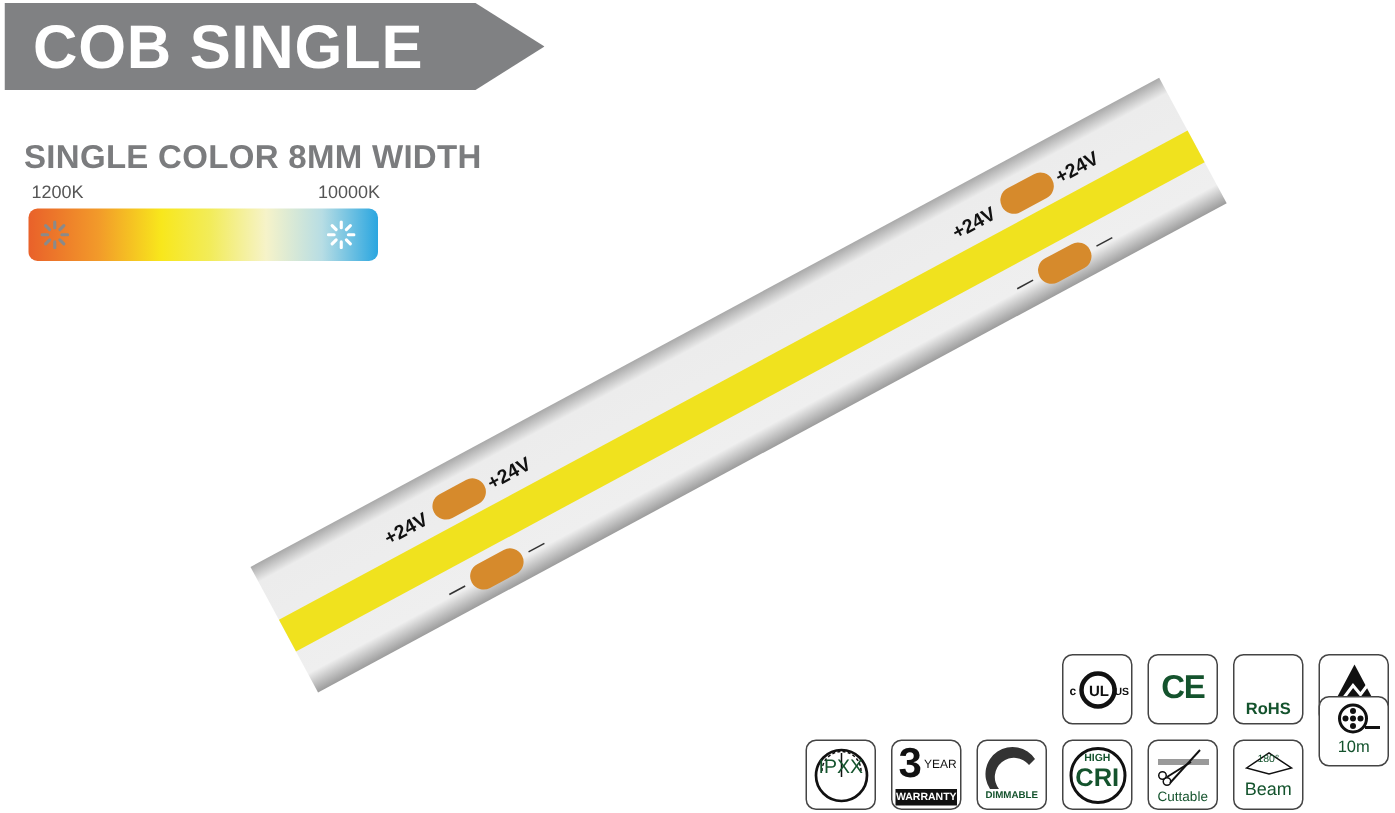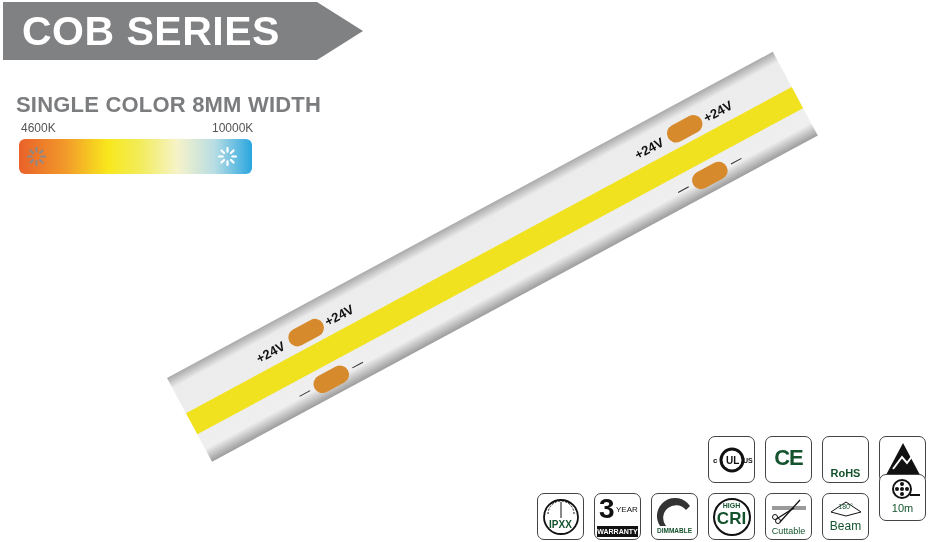--- a/index.html
+++ b/index.html
@@ -17,25 +17,25 @@
   .badge svg{position:absolute;left:0;top:0;}
   .blabel{position:absolute;left:0;width:100%;text-align:center;color:#14532d;}
 </style>
 </head>
 <body>
 
 <div class="banner">
   <svg width="360" height="58">
     <polygon points="0,0 314,0 360,29 314,58 0,58" fill="#808183"></polygon>
   </svg>
-  <div class="banner-text">COB SERIES</div>
+  <div class="banner-text">COB SINGLE</div>
 </div>
 <div class="subtitle">SINGLE COLOR 8MM WIDTH</div>
 
-<div class="cct-lo">4600K</div>
+<div class="cct-lo">1200K</div>
 <div class="cct-hi">10000K</div>
 <div class="cct-bar">
   <svg class="sun" style="left:8px" viewBox="0 0 20 20">
     <g stroke="#8a8a8a" stroke-width="2.2" stroke-linecap="round">
       <line x1="10" y1="1" x2="10" y2="5"></line>
         <line x1="10" y1="15" x2="10" y2="19"></line>
       <line x1="1" y1="10" x2="5" y2="10"></line>
         <line x1="15" y1="10" x2="19" y2="10"></line>
       <line x1="3.6" y1="3.6" x2="6.4" y2="6.4"></line>
         <line x1="13.6" y1="13.6" x2="16.4" y2="16.4"></line>
@@ -115,21 +115,21 @@
     <path d="M13 32 L22 20 L27 26 L33 18" stroke="#fff" stroke-width="2" fill="none"></path>
   </svg>
 </div>
 
 <div class="badge" style="left:537px;top:493px">
   <svg width="47" height="47">
     <circle cx="23" cy="23" r="17" fill="none" stroke="#111" stroke-width="1.8"></circle>
     <path d="M10 20 A13 13 0 0 1 36 20" fill="none" stroke="#111" stroke-width="1" stroke-dasharray="2,1.5"></path>
     <line x1="23" y1="8" x2="23" y2="24" stroke="#111" stroke-width="1"></line>
   </svg>
-  <div class="blabel" style="top:25px;font-size:10px;font-weight:bold">IPXX</div>
+  <div class="blabel" style="top:9px;font-size:13px;font-weight:normal">IPXX</div>
 </div>
 <div class="badge" style="left:594px;top:493px">
   <div style="position:absolute;left:4px;top:-1px;font-size:28px;font-weight:bold;color:#111">3</div>
   <div style="position:absolute;left:21px;top:11px;font-size:8px;font-weight:normal;color:#111">YEAR</div>
   <div style="position:absolute;left:2px;right:2px;bottom:2px;height:11px;background:#111;color:#fff;font-size:7px;font-weight:bold;text-align:center;line-height:11px">WARRANTY</div>
 </div>
 <div class="badge" style="left:651px;top:493px">
   <svg width="47" height="47">
     <path d="M8 32 A16 16 0 0 1 38 12 L34 16 A11 11 0 0 0 14 32 Z" fill="#333"></path>
   </svg>
@@ -152,21 +152,21 @@
   </svg>
   <div class="blabel" style="top:32px;font-size:9px">Cuttable</div>
 </div>
 <div class="badge" style="left:822px;top:493px">
   <svg width="47" height="47">
     <path d="M8 18 L23 8 L38 18 L23 22 Z" fill="none" stroke="#111" stroke-width="1"></path>
   </svg>
   <div class="blabel" style="top:9px;font-size:7px">180°</div>
   <div class="blabel" style="top:25px;font-size:12px">Beam</div>
 </div>
-<div class="badge" style="left:879px;top:474px">
+<div class="badge" style="left:879px;top:464px">
   <svg width="47" height="47">
     <circle cx="22" cy="14" r="9" fill="none" stroke="#111" stroke-width="2"></circle>
     <circle cx="22" cy="14" r="2" fill="#111"></circle>
     <circle cx="22" cy="9" r="2" fill="#111"></circle>
       <circle cx="27" cy="14" r="2" fill="#111"></circle>
     <circle cx="22" cy="19" r="2" fill="#111"></circle>
       <circle cx="17" cy="14" r="2" fill="#111"></circle>
     <path d="M30 20 L40 20" stroke="#111" stroke-width="2"></path>
   </svg>
   <div class="blabel" style="top:27px;font-size:11px">10m</div>

